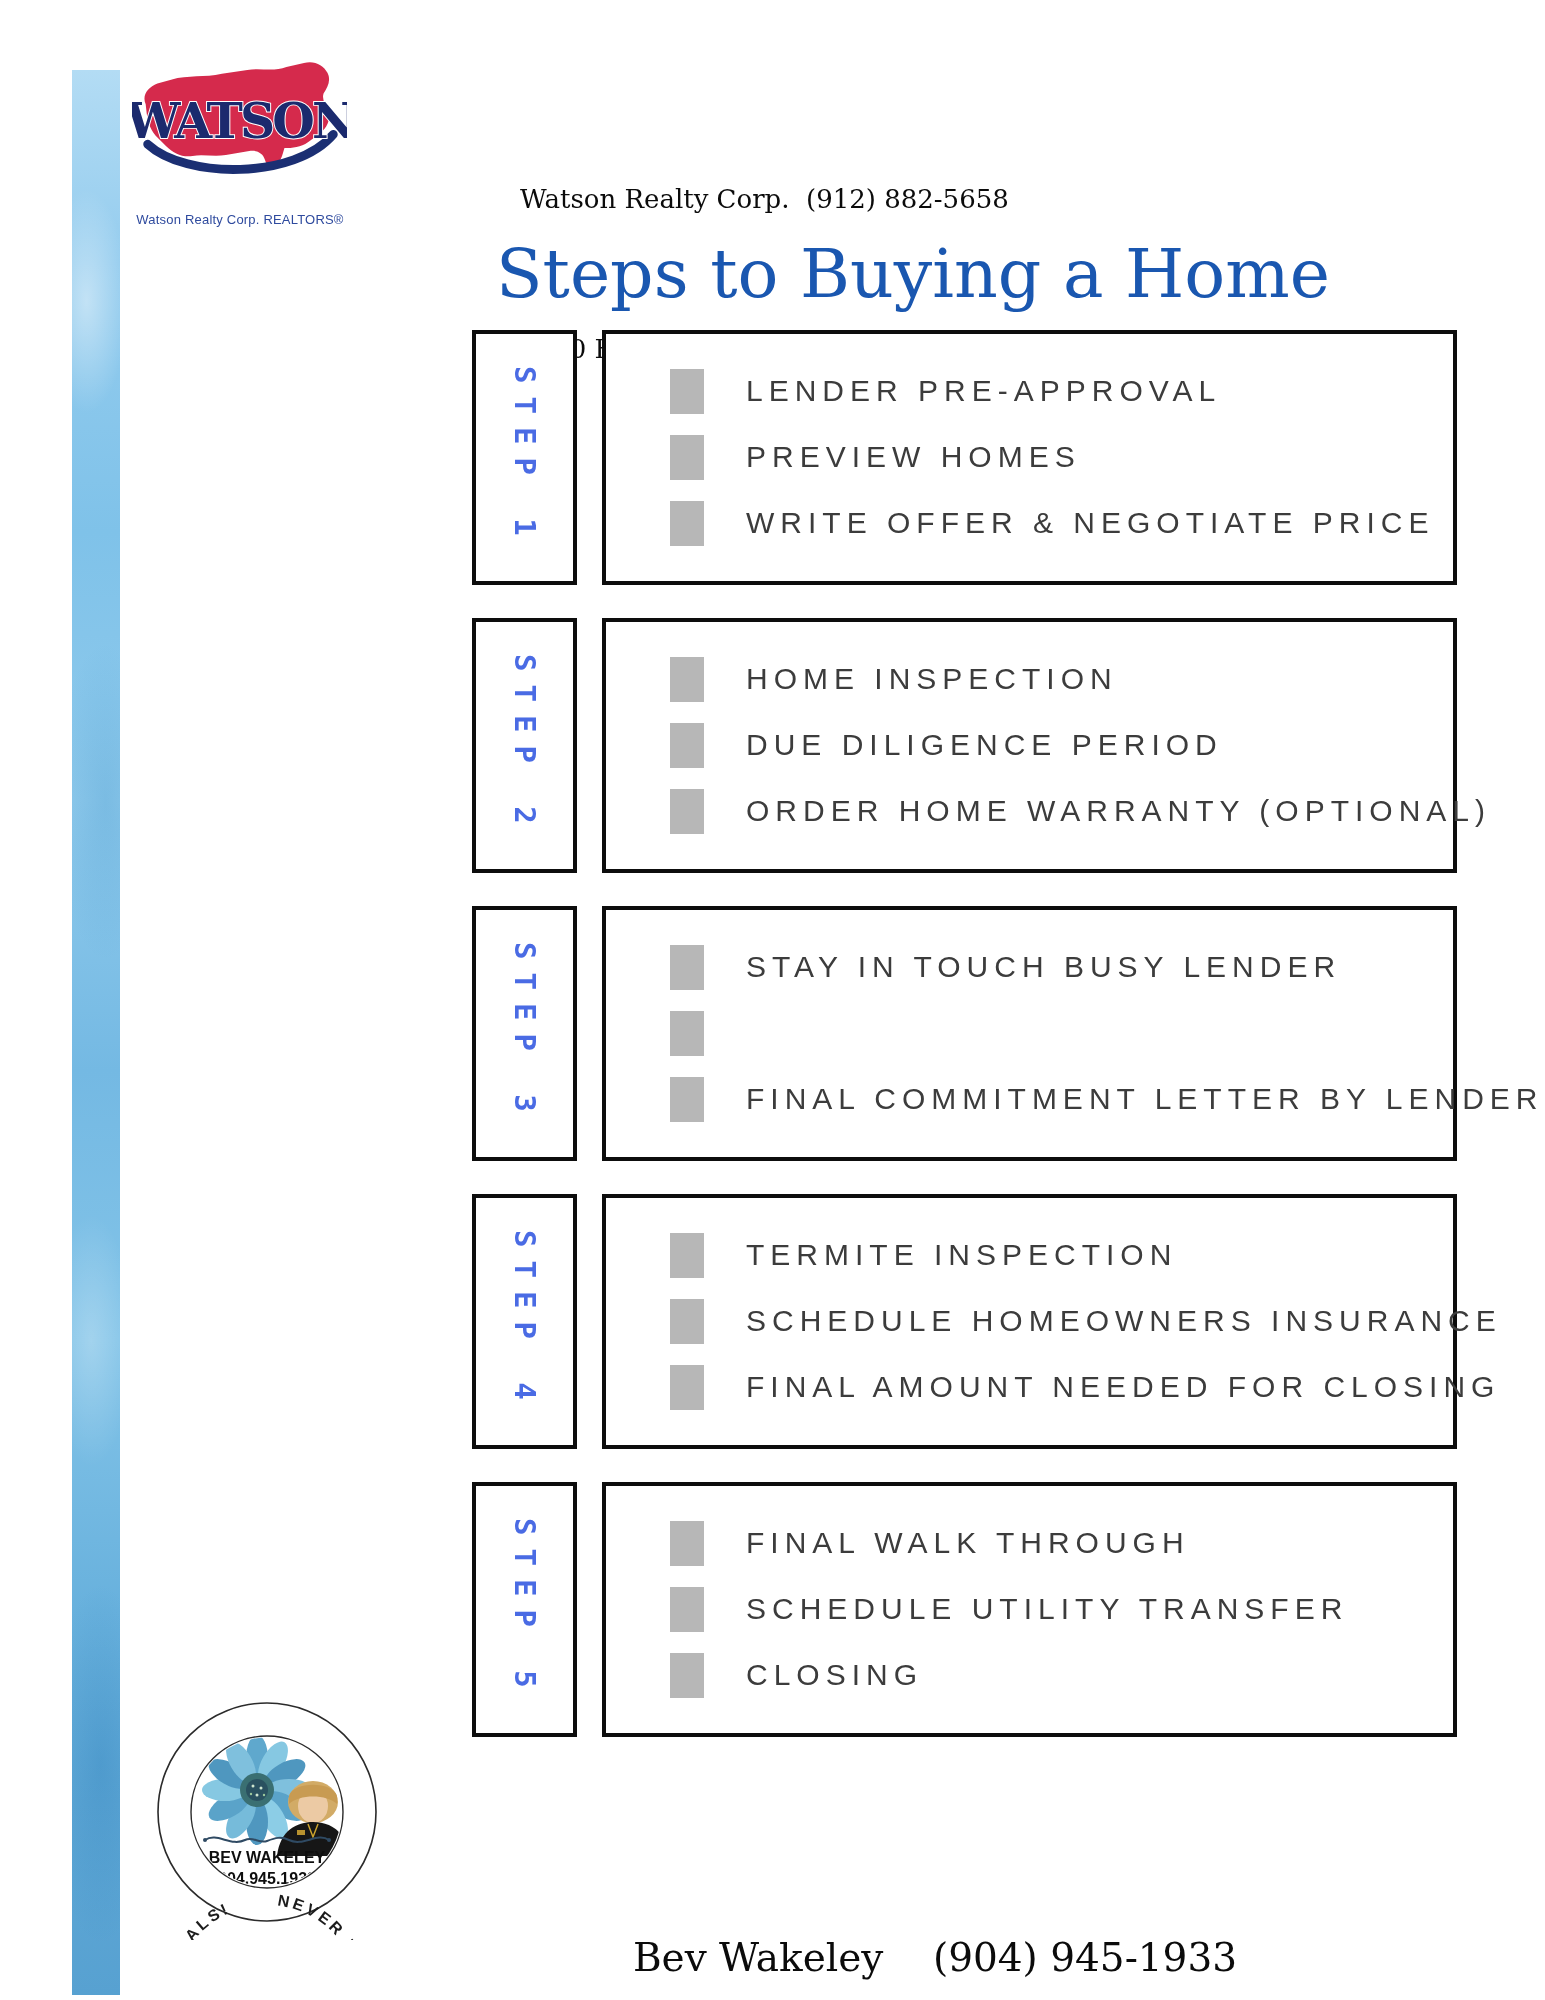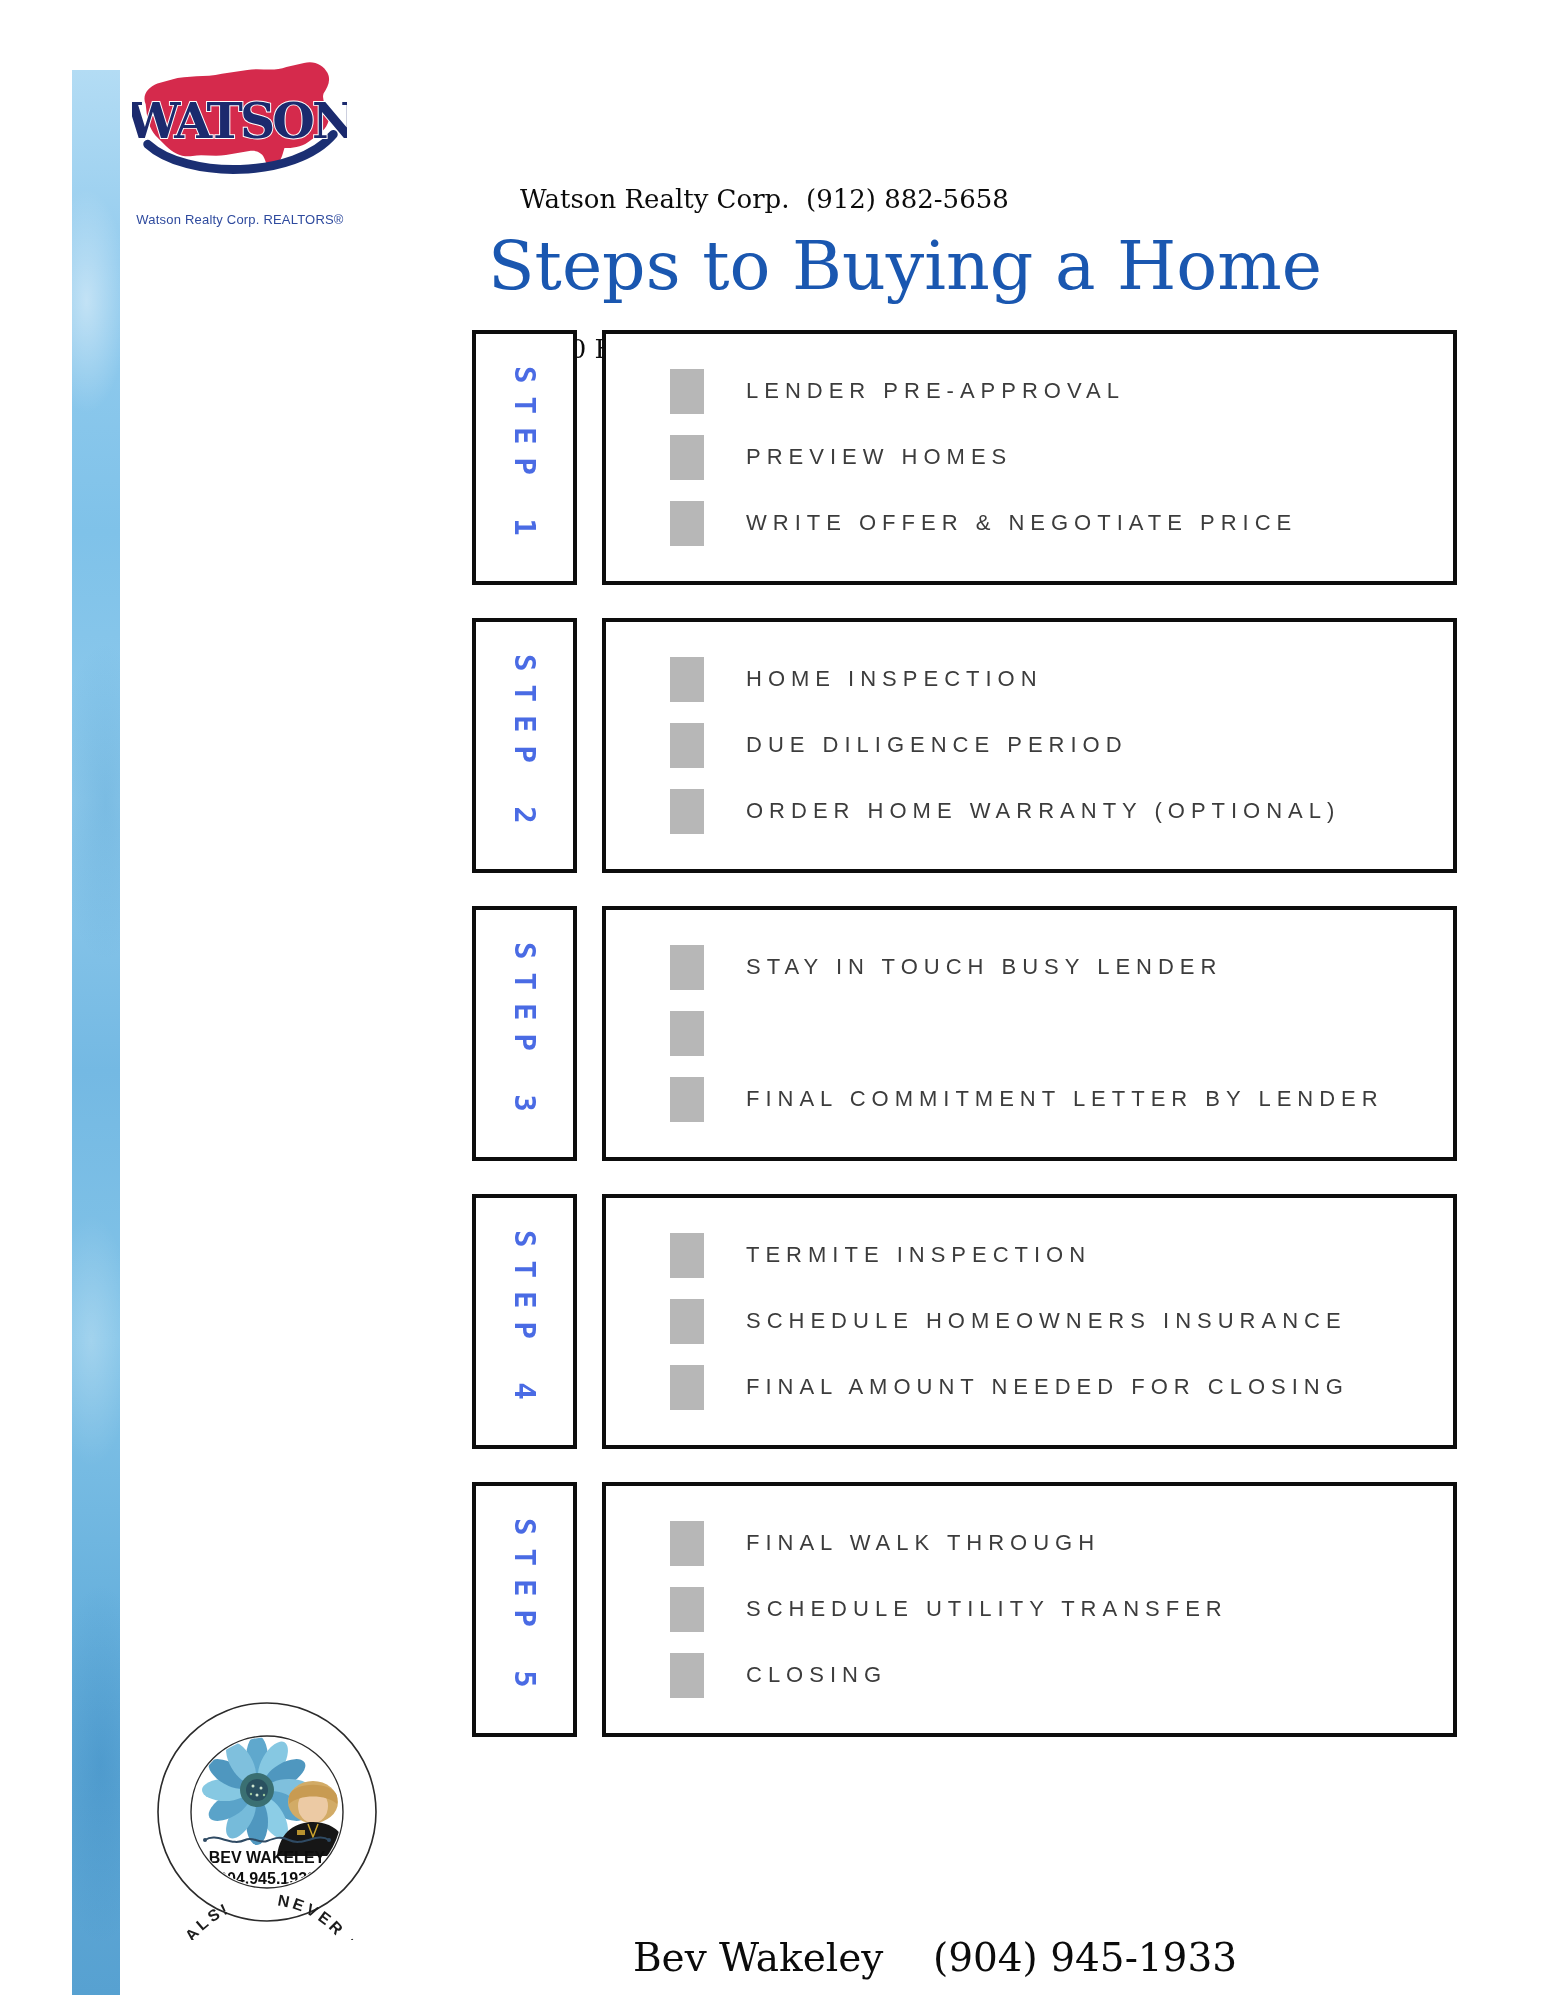--- a/index.html
+++ b/index.html
@@ -18,35 +18,35 @@
 
   
   .logo{position:absolute;left:132px;top:56px;width:215px;height:150px;}
   .logo-caption{position:absolute;left:100px;top:212px;width:280px;text-align:center;
     font-size:13px;color:#2e4a9e;letter-spacing:.2px;}
 
   
   .serif{font-family:"DejaVu Serif","Liberation Serif",serif;color:#0b0b0b;white-space:pre-wrap;}
   .header{position:absolute;left:520px;top:74px;width:810px;text-align:left;
     font-size:26px;line-height:50px;}
-  .title{position:absolute;left:380px;top:226px;width:1050px;margin:0;text-align:center;
+  .title{position:absolute;left:380px;top:226px;width:1050px;margin:8px;text-align:center;
     font-family:"DejaVu Serif","Liberation Serif",serif;font-weight:normal;
     font-size:68px;color:#1a57b0;white-space:nowrap;}
 
   
   .step{position:absolute;left:472px;height:255px;width:985px;}
   .step-label-box{position:absolute;left:0;top:0;width:105px;height:255px;box-sizing:border-box;
     border:4px solid #0d0d0d;background:#fff;display:flex;align-items:center;justify-content:center;}
   .step-label{writing-mode:vertical-rl;font-family:"DejaVu Sans Mono","Liberation Mono",monospace;
     font-weight:bold;font-size:29px;letter-spacing:13px;color:#4a6be4;white-space:pre;}
   .check-panel{position:absolute;left:130px;top:0;width:855px;height:255px;box-sizing:border-box;
     border:4px solid #0d0d0d;background:#fff;padding:24px 0 0 64px;}
   .check-row{display:flex;align-items:center;height:66px;}
   .checkbox{width:34px;height:45px;background:#b7b7b7;flex:0 0 auto;margin-right:42px;}
-  .check-text{font-size:22px;letter-spacing:6px;color:#3c3c3c;white-space:nowrap;}
+  .check-text{font-size:30px;letter-spacing:6px;color:#3c3c3c;white-space:nowrap;}
 
   
   .badge{position:absolute;left:147px;top:1700px;width:240px;height:240px;}
 
   
   .footer{position:absolute;left:480px;top:1818px;width:910px;text-align:center;
     font-size:39px;line-height:56px;}
 </style>
 </head>
 <body>

